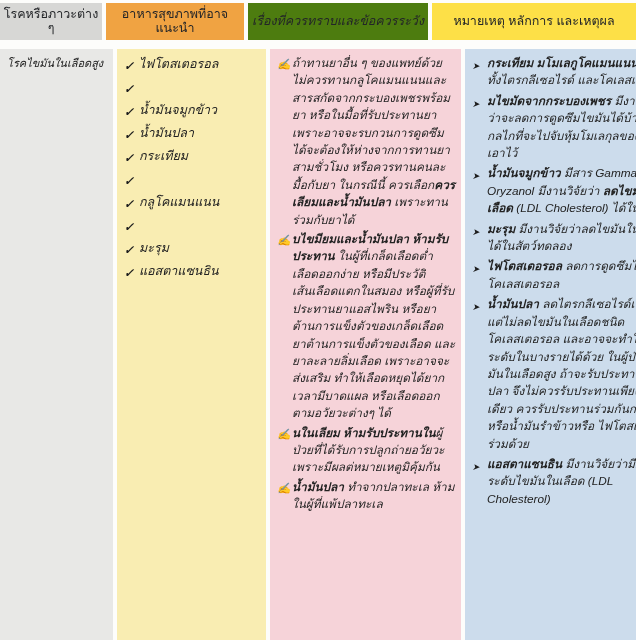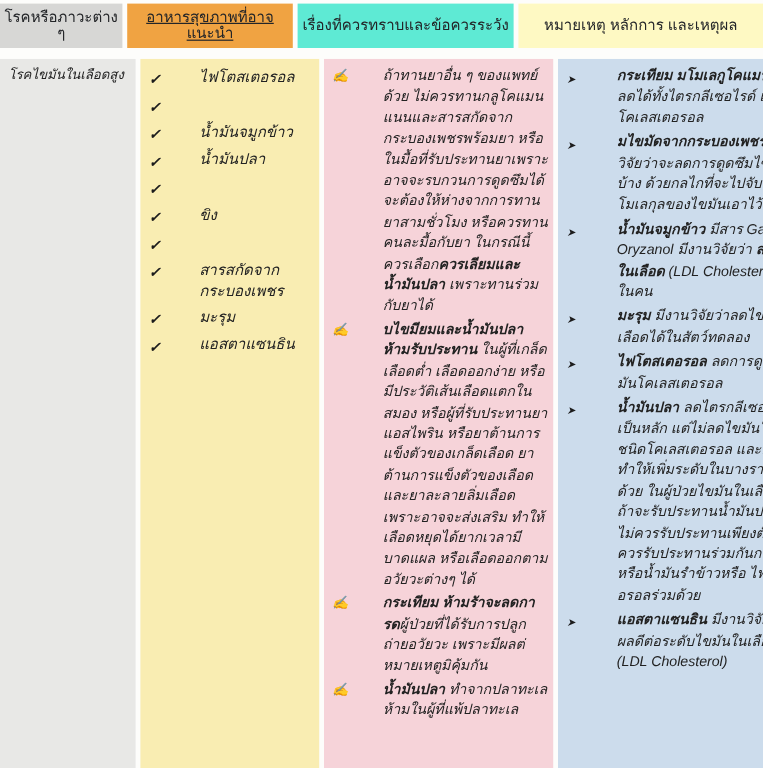--- a/index.html
+++ b/index.html
@@ -13,36 +13,36 @@
   .body-row{display:flex;gap:4px;margin-top:9px;flex:1;overflow:hidden;font-style:italic;}
   .c1{width:102px;flex:none;}
   .c2{width:138px;flex:none;}
   .c3{width:180px;flex:none;}
   .c4{width:204px;flex:none;}
   .hdr{
     height:37px;display:flex;align-items:center;justify-content:center;
     font-size:12.5px;color:#232528;text-align:center;line-height:1.1;
   }
   .hdr-disease{background:#d7d7d5;}
-  .hdr-foods{background:#f0a342;text-decoration:underline;}
-  .hdr-precautions{background:#5eead4;}
-  .hdr-notes{background:#fef9c3;text-align:right;}
+  .hdr-foods{background:#f0a342;}
+  .hdr-precautions{background:#4d7c0f;font-style:italic;}
+  .hdr-notes{background:#fde047;text-align:right;}
   .cell{height:100%;padding:6px 4px 6px 7px;overflow:hidden;}
   .cell-disease{background:#e8e8e6;font-size:11px;color:#222;line-height:1.5;}
   .cell-foods{background:#f9edb2;}
   .cell-precautions{background:#f6d3d9;}
   .cell-notes{background:#ccdcec;position:relative;}
   .cell-notes::after{
     content:"";position:absolute;left:0;right:0;bottom:0;height:5px;
     background:rgba(255,255,255,.35);border-top:1px solid rgba(255,255,255,.55);
   }
   .bullet{display:flex;align-items:flex-start;margin-bottom:2px;
     color:#222;word-break:normal;overflow-wrap:anywhere;}
   .bi{flex:none;width:15px;color:#1c1c1c;}
-  .bt{flex:1;min-width:0;margin-left:27px;}
+  .bt{flex:1;min-width:0;}
   .b{font-weight:bold;}
   #foods-list .bullet{margin-bottom:3px;font-size:12.5px;line-height:18px;}
   #foods-list .bi{font-weight:bold;font-size:12px;padding-top:2px;}
   #precautions-list .bullet{font-size:11.8px;line-height:17.4px;}
   #precautions-list .bi{font-size:11px;padding-top:1px;}
   #notes-list .bullet{font-size:11.8px;line-height:17.4px;margin-bottom:3px;}
   #notes-list .bi{font-size:9px;padding-top:3px;}
 </style>
 </head>
 <body>
@@ -80,31 +80,31 @@
           <div class="bullet">
             <span class="bi">✓</span>
             <span class="bt"><span>น้ำมันจมูกข้าว</span></span>
           </div>
           <div class="bullet">
             <span class="bi">✓</span>
             <span class="bt"><span>น้ำมันปลา</span></span>
           </div>
           <div class="bullet">
             <span class="bi">✓</span>
-          </div>
-          <div class="bullet">
-            <span class="bi">✓</span>
-            <span class="bt"><span>ขิง</span></span>
+            <span class="bt"><span>กระเทียม</span></span>
           </div>
           <div class="bullet">
             <span class="bi">✓</span>
           </div>
           <div class="bullet">
             <span class="bi">✓</span>
-            <span class="bt"><span>สารสกัดจาก กระบองเพชร</span></span>
+            <span class="bt"><span>กลูโคแมนแนน</span></span>
+          </div>
+          <div class="bullet">
+            <span class="bi">✓</span>
           </div>
           <div class="bullet">
             <span class="bi">✓</span>
             <span class="bt"><span>มะรุม</span></span>
           </div>
           <div class="bullet">
             <span class="bi">✓</span>
             <span class="bt"><span>แอสตาแซนธิน</span></span>
           </div>
         </div>
@@ -114,21 +114,21 @@
           <div class="bullet">
             <span class="bi">✍</span>
             <span class="bt"><span>ถ้าทานยาอื่น ๆ ของแพทย์ด้วย ไม่ควรทานกลูโคแมนแนนและสารสกัดจากกระบองเพชรพร้อมยา หรือในมื้อที่รับประทานยาเพราะอาจจะรบกวนการดูดซึมได้จะต้องให้ห่างจากการทานยาสามชั่วโมง หรือควรทานคนละมื้อกับยา ในกรณีนี้ ควรเลือก</span><span class="b">ควรเลียมและน้ำมันปลา</span><span> เพราะทานร่วมกับยาได้</span></span>
           </div>
           <div class="bullet">
             <span class="bi">✍</span>
             <span class="bt"><span class="b">บไขมียมและน้ำมันปลา ห้ามรับประทาน</span><span> ในผู้ที่เกล็ดเลือดต่ำ เลือดออกง่าย หรือมีประวัติเส้นเลือดแตกในสมอง หรือผู้ที่รับประทานยาแอสไพริน หรือยาต้านการแข็งตัวของเกล็ดเลือด ยาต้านการแข็งตัวของเลือด และยาละลายลิ่มเลือด เพราะอาจจะส่งเสริม ทำให้เลือดหยุดได้ยากเวลามีบาดแผล หรือเลือดออกตามอวัยวะต่างๆ ได้</span></span>
           </div>
           <div class="bullet">
             <span class="bi">✍</span>
-            <span class="bt"><span class="b">กระเทียม ห้ามรัาจะลดการด</span><span>ผู้ป่วยที่ได้รับการปลูกถ่ายอวัยวะ เพราะมีผลต่หมายเหตูมิคุ้มกัน</span></span>
+            <span class="bt"><span class="b">นในเลียม ห้ามรับประทานใน</span><span>ผู้ป่วยที่ได้รับการปลูกถ่ายอวัยวะ เพราะมีผลต่หมายเหตูมิคุ้มกัน</span></span>
           </div>
           <div class="bullet">
             <span class="bi">✍</span>
             <span class="bt"><span class="b">น้ำมันปลา</span><span> ทำจากปลาทะเล ห้ามในผู้ที่แพ้ปลาทะเล</span></span>
           </div>
         </div>
     </div>
     <div class="cell cell-notes c4">
       <div id="notes-list">
           <div class="bullet">

